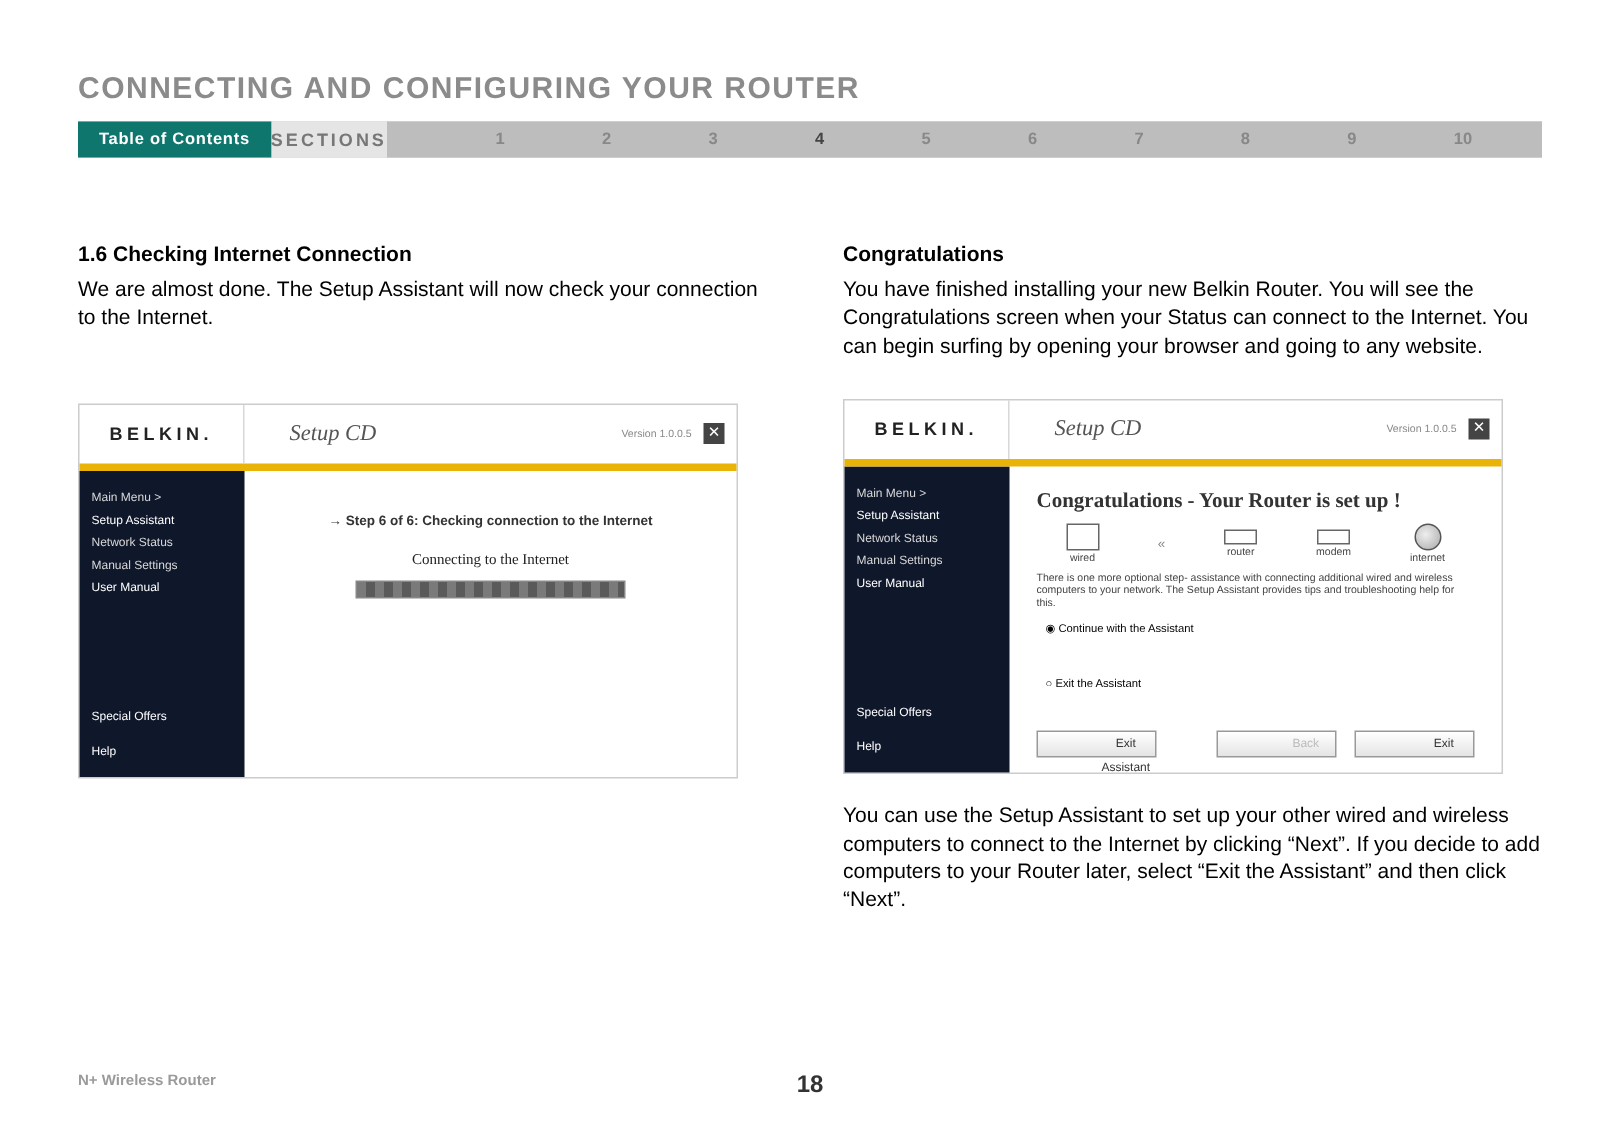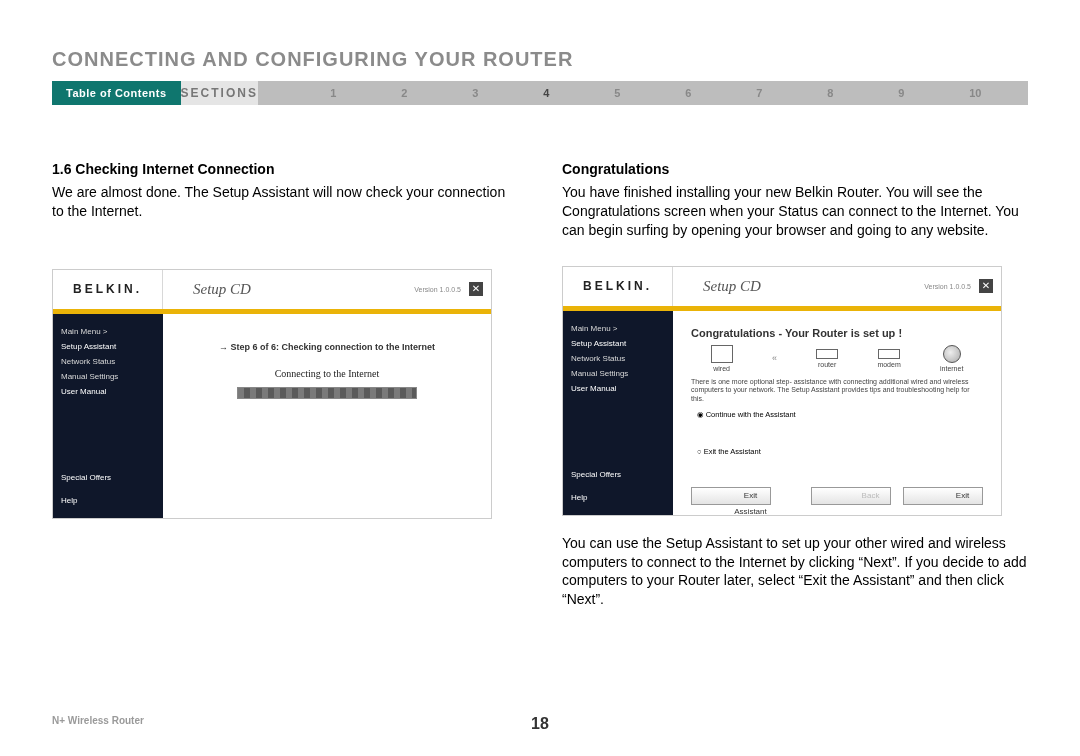--- a/index.html
+++ b/index.html
@@ -165,22 +165,22 @@
     margin: 6px 0 8px 0;
   }
   .ss-progress {
     height: 12px;
     border:1px solid #888;
     width: 180px;
     margin: 0 auto;
     background: repeating-linear-gradient(90deg,#7a7a7a 0,#7a7a7a 6px,#5a5a5a 6px,#5a5a5a 12px);
   }
   .ss-congrats {
-    font-size: 11px;
-    font-family: Liberation Sans, sans-serif;
+    font-size: 14px;
+    font-family: Liberation Serif, serif;
     font-weight: bold;
     color:#333;
     margin-bottom: 6px;
   }
   .diagram {
     display:flex;
     justify-content:space-around;
     align-items:center;
     font-size:7px;
     font-family: Arial, sans-serif;

